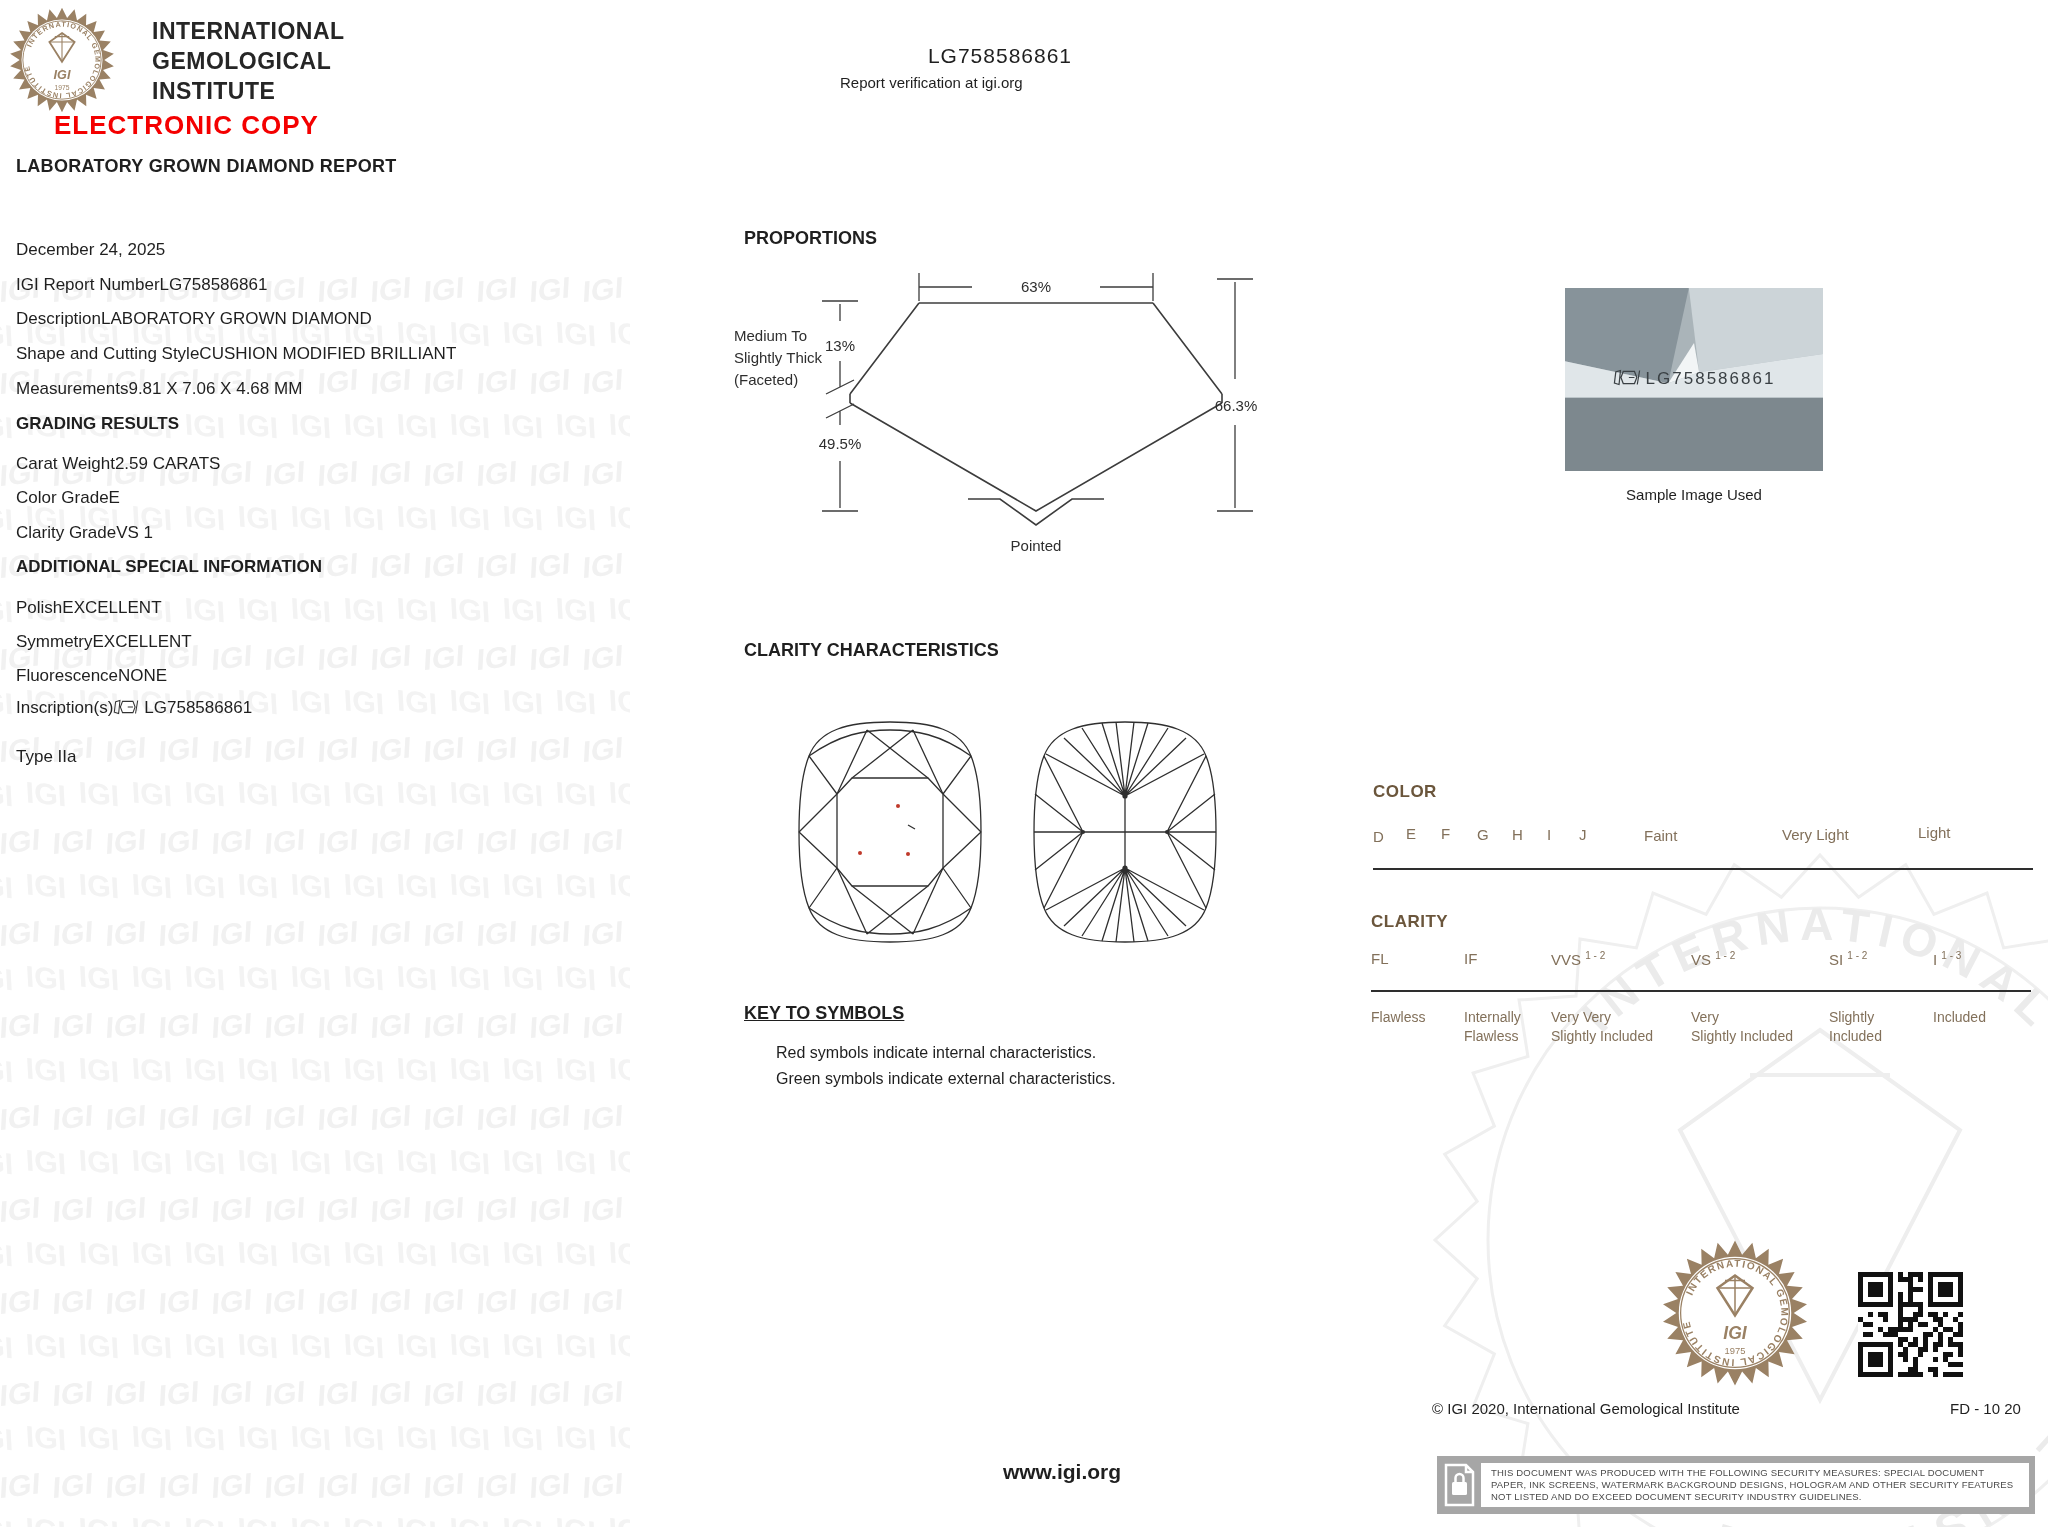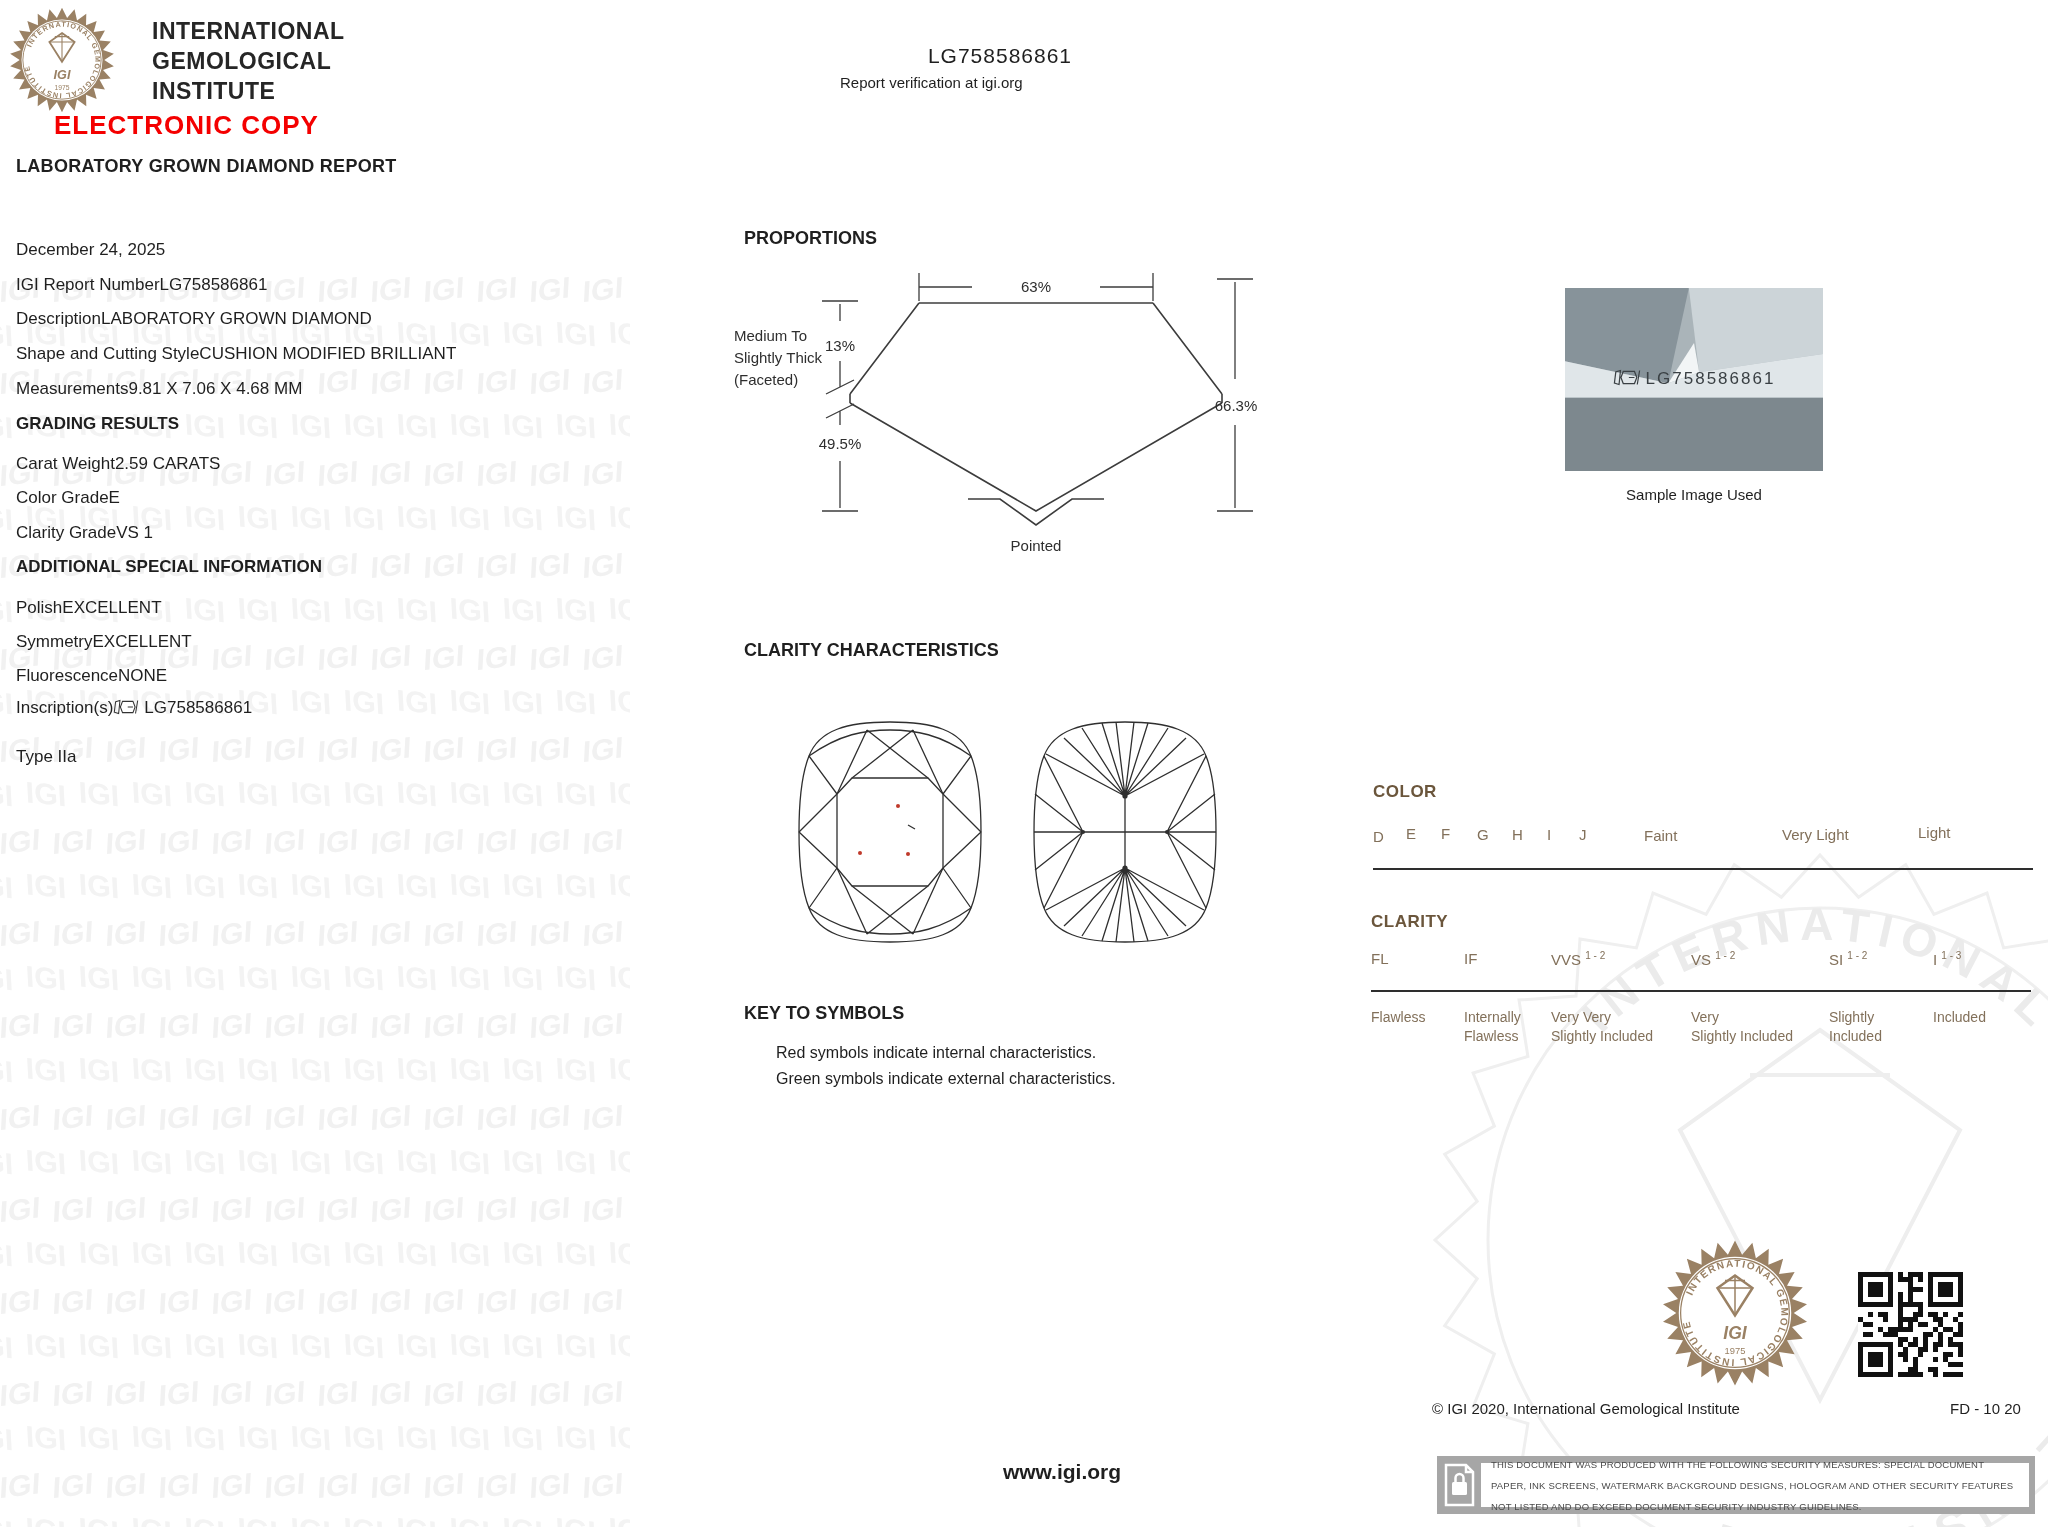--- a/index.html
+++ b/index.html
@@ -50,21 +50,21 @@
   #sample-inscription{position:absolute;left:0;top:50%;width:100%;margin-top:-11px;
        text-align:center;font-size:17px;letter-spacing:2px;color:#3a4044;z-index:3;}
   #sample-caption{left:1565px;top:486px;width:258px;text-align:center;font-size:15px;z-index:2;}
 
   
   #cc-heading{left:744px;top:640px;font-size:18px;font-weight:bold;z-index:2;}
   .plot{z-index:2;}
   .plot path,.plot line{stroke:#2f2f2f;stroke-width:1.3;fill:none;}
 
   
-  #key-heading{left:744px;top:1003px;font-size:18px;font-weight:bold;z-index:2;}
+  #key-heading{left:744px;top:1003px;font-size:18px;font-weight:bold;z-index:2;text-decoration:underline;}
   #key-lines{left:776px;top:1040px;font-size:16px;line-height:26px;z-index:2;}
 
   
   .scale-heading{position:absolute;font-size:17px;font-weight:bold;color:#6b563c;
        letter-spacing:.5px;z-index:2;}
   .scale-item{position:absolute;font-size:15px;color:#82705a;z-index:2;}
   .scale-item sup{font-size:10px;}
   .scale-rule{position:absolute;height:2px;background:#2e2e2e;z-index:2;}
   .scale-desc{position:absolute;font-size:14px;line-height:19px;color:#82705a;
        white-space:pre-line;z-index:2;}
@@ -74,21 +74,21 @@
   #qr{left:1858px;top:1272px;z-index:2;background:#fff;}
   #copyright{left:1432px;top:1400px;font-size:15px;z-index:2;}
   #form-code{left:1950px;top:1400px;font-size:15px;z-index:2;}
   #website{left:972px;top:1460px;width:180px;text-align:center;font-size:21px;
        font-weight:bold;z-index:2;}
 
   #security-box{left:1437px;top:1456px;width:598px;height:58px;background:#a6a6a6;
        display:flex;align-items:center;z-index:2;}
   #security-inner{background:#ffffff;margin-right:6px;flex:1;height:44px;
        display:flex;align-items:center;padding:0 10px;}
-  #security-inner .txt{font-size:9.5px;line-height:21px;color:#4a4a4a;letter-spacing:.2px;}
+  #security-inner .txt{font-size:9.5px;line-height:12px;color:#4a4a4a;letter-spacing:.2px;}
   #security-icon{width:44px;display:flex;justify-content:center;}
 
   .seal-ring-text{font-size:8px;letter-spacing:1.2px;fill:#9a8164;font-weight:bold;}
   .seal-brown{fill:#9a8164;}
 </style>
 </head>
 <body>
 
 <div id="wm-left" class="abs">
     <div class="wm-row"><span>IGI</span><span>IGI</span><span>IGI</span><span>IGI</span><span>IGI</span><span>IGI</span><span>IGI</span><span>IGI</span><span>IGI</span><span>IGI</span><span>IGI</span><span>IGI</span></div>

